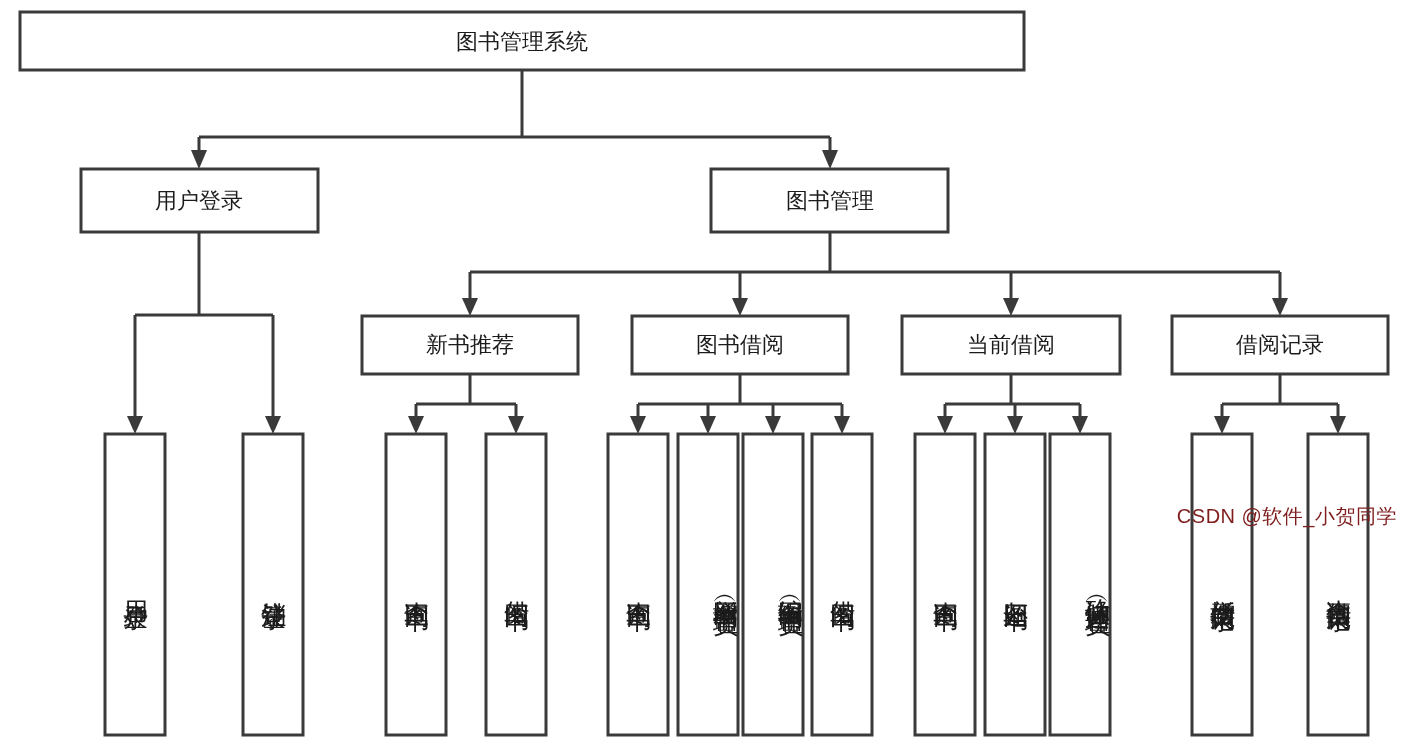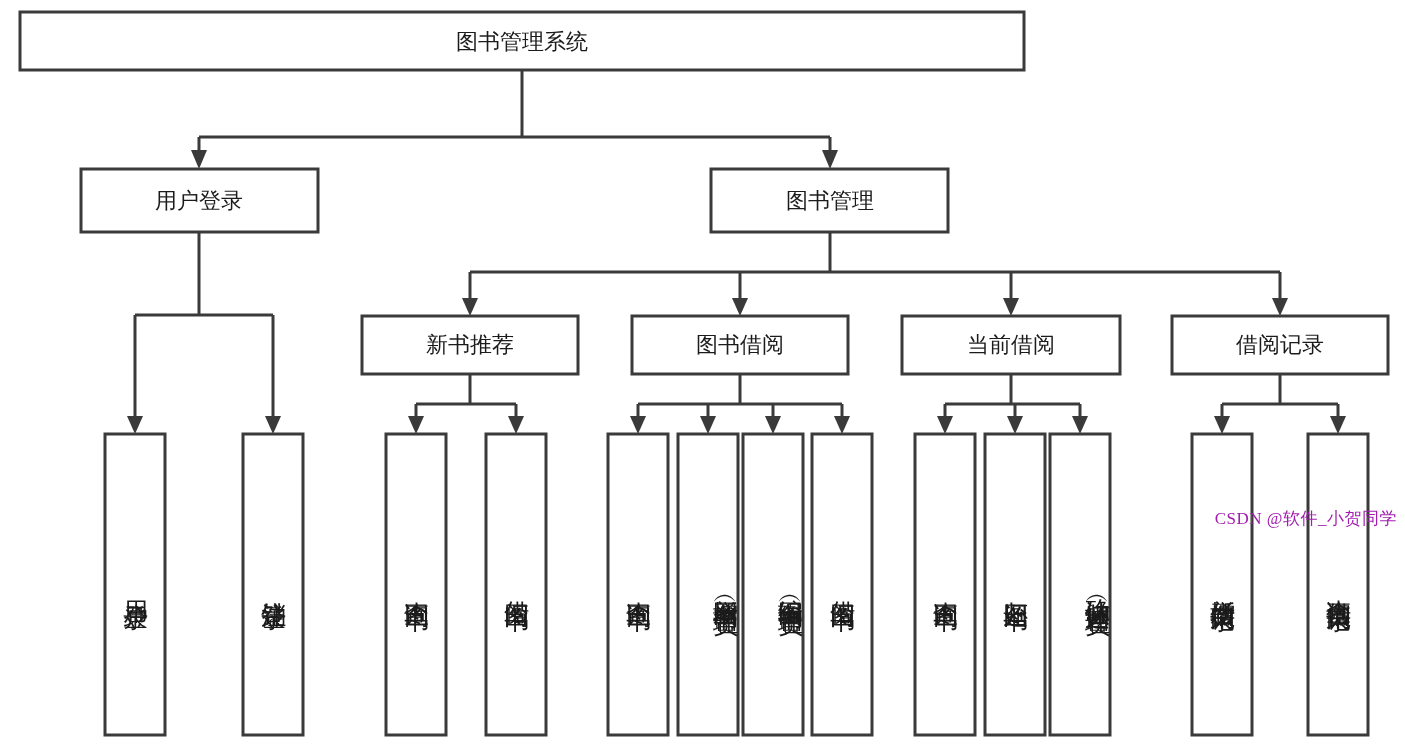--- a/index.html
+++ b/index.html
@@ -60,23 +60,23 @@
     line-height: 1.05;
     color: #1b1b1b;
     letter-spacing: 2px;
     white-space: nowrap;
     pointer-events: none;
   }
   .watermark {
     position: absolute;
     right: 8px;
     bottom: 6px;
-    font-family: Liberation Serif, serif;
-    font-size: 17px;
-    color: #a21caf;
+    font-family: Liberation Sans, sans-serif;
+    font-size: 20px;
+    color: #7f1d1d;
     letter-spacing: 0.5px;
     user-select: none;
   }
 </style>
 </head>
 <body>
 
 <div id="diagram-root">
 
   <svg id="tree-svg" viewBox="0 0 1405 747">

